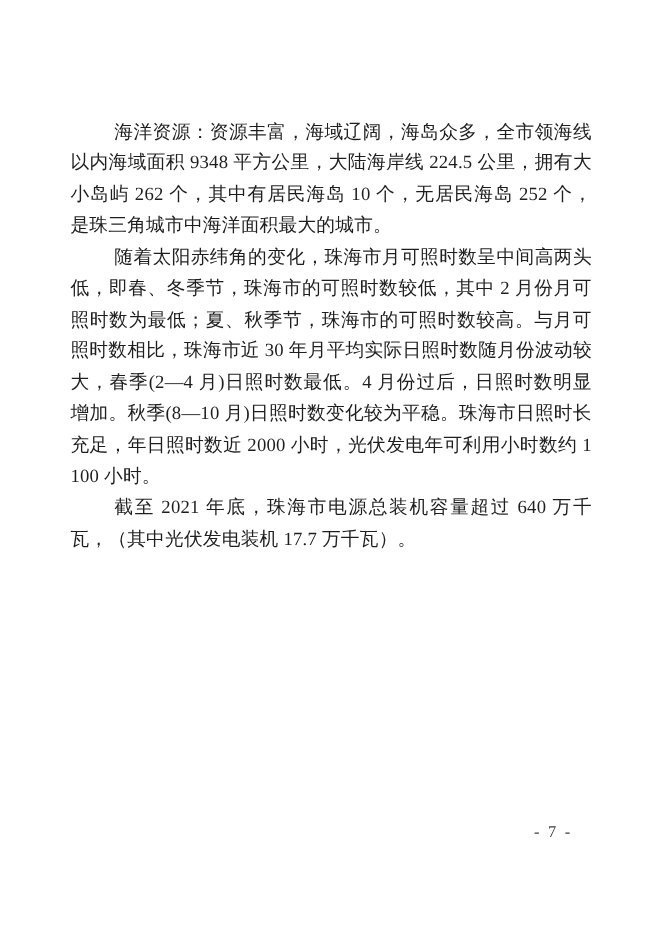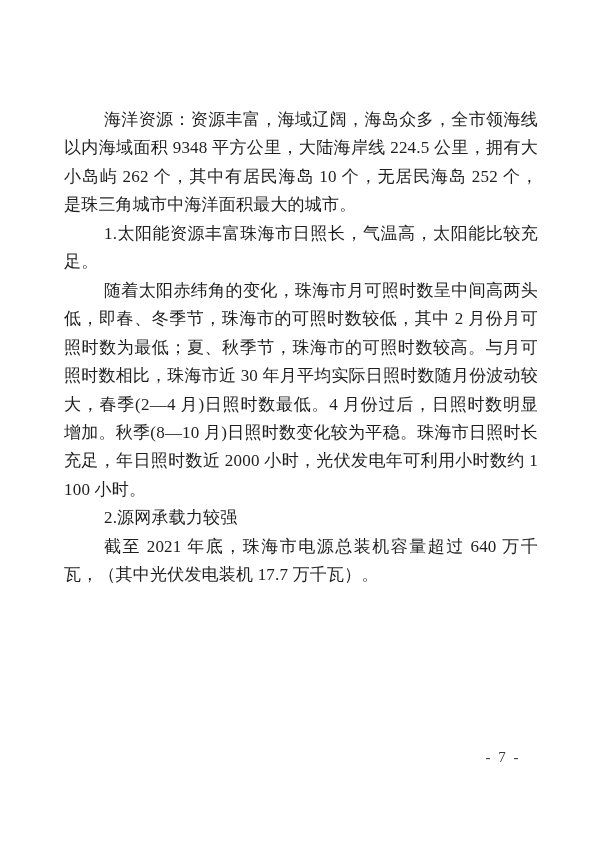--- a/index.html
+++ b/index.html
@@ -43,19 +43,17 @@
     letter-spacing: 2px;
     font-family: "Liberation Serif", "DejaVu Serif", serif;
   }
 </style>
 </head>
 <body>
 
 <div class="page">
   <main class="content">
     <p class="para">海洋资源：资源丰富，海域辽阔，海岛众多，全市领海线以内海域面积 9348 平方公里，大陆海岸线 224.5 公里，拥有大小岛屿 262 个，其中有居民海岛 10 个，无居民海岛 252 个，是珠三角城市中海洋面积最大的城市。</p>
-    <p class="para">1.太阳能资源丰富珠海市日照长，气温高，太阳能比较充足。</p>
     <p class="para">随着太阳赤纬角的变化，珠海市月可照时数呈中间高两头低，即春、冬季节，珠海市的可照时数较低，其中 2 月份月可照时数为最低；夏、秋季节，珠海市的可照时数较高。与月可照时数相比，珠海市近 30 年月平均实际日照时数随月份波动较大，春季(2—4 月)日照时数最低。4 月份过后，日照时数明显增加。秋季(8—10 月)日照时数变化较为平稳。珠海市日照时长充足，年日照时数近 2000 小时，光伏发电年可利用小时数约 1100 小时。</p>
-    <p class="para">2.源网承载力较强</p>
     <p class="para">截至 2021 年底，珠海市电源总装机容量超过 640 万千瓦，（其中光伏发电装机 17.7 万千瓦）。</p>
   </main>
   <div class="page-number">- 7 -</div>
 </div>
 
 </body></html>

